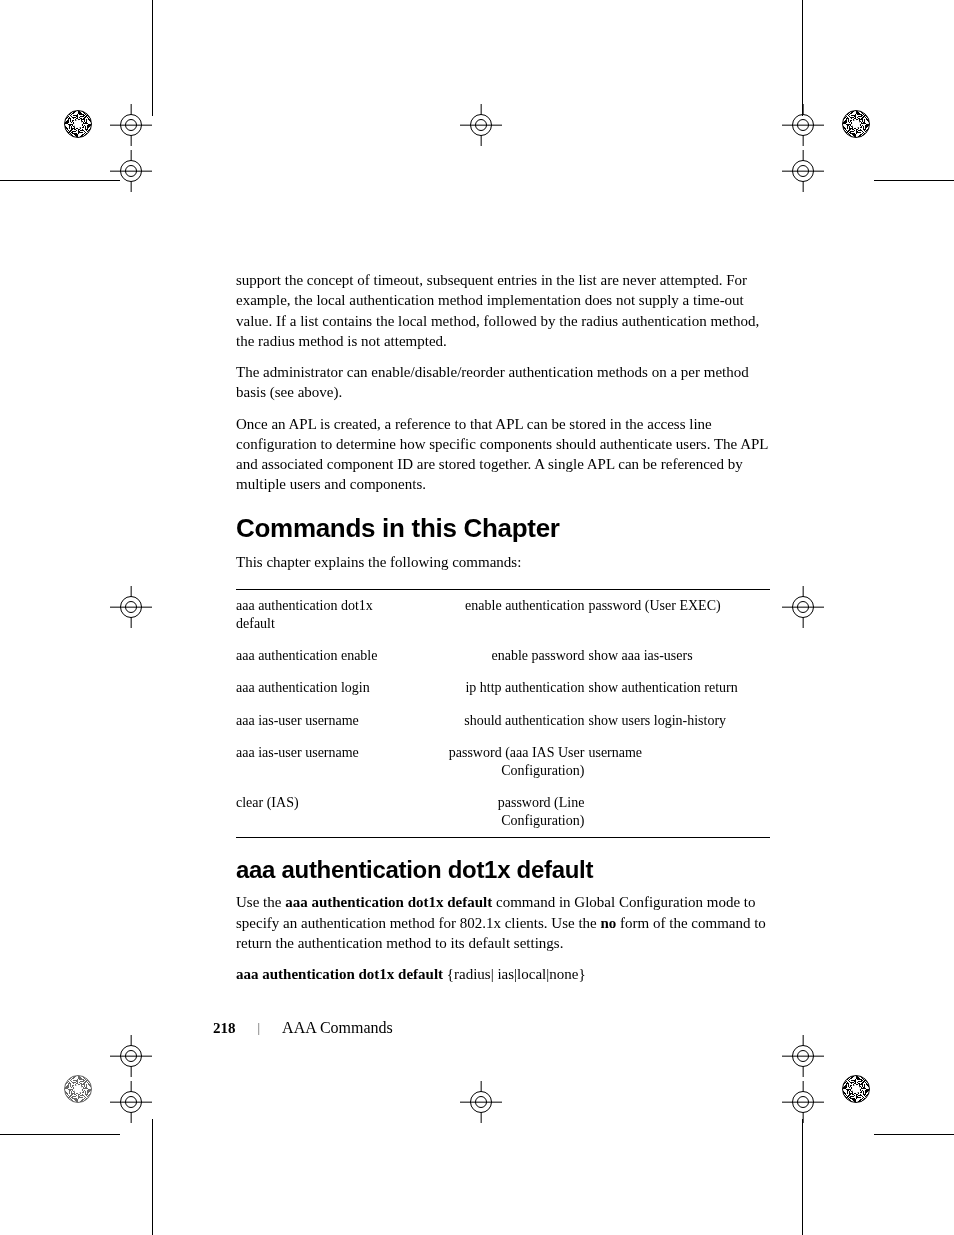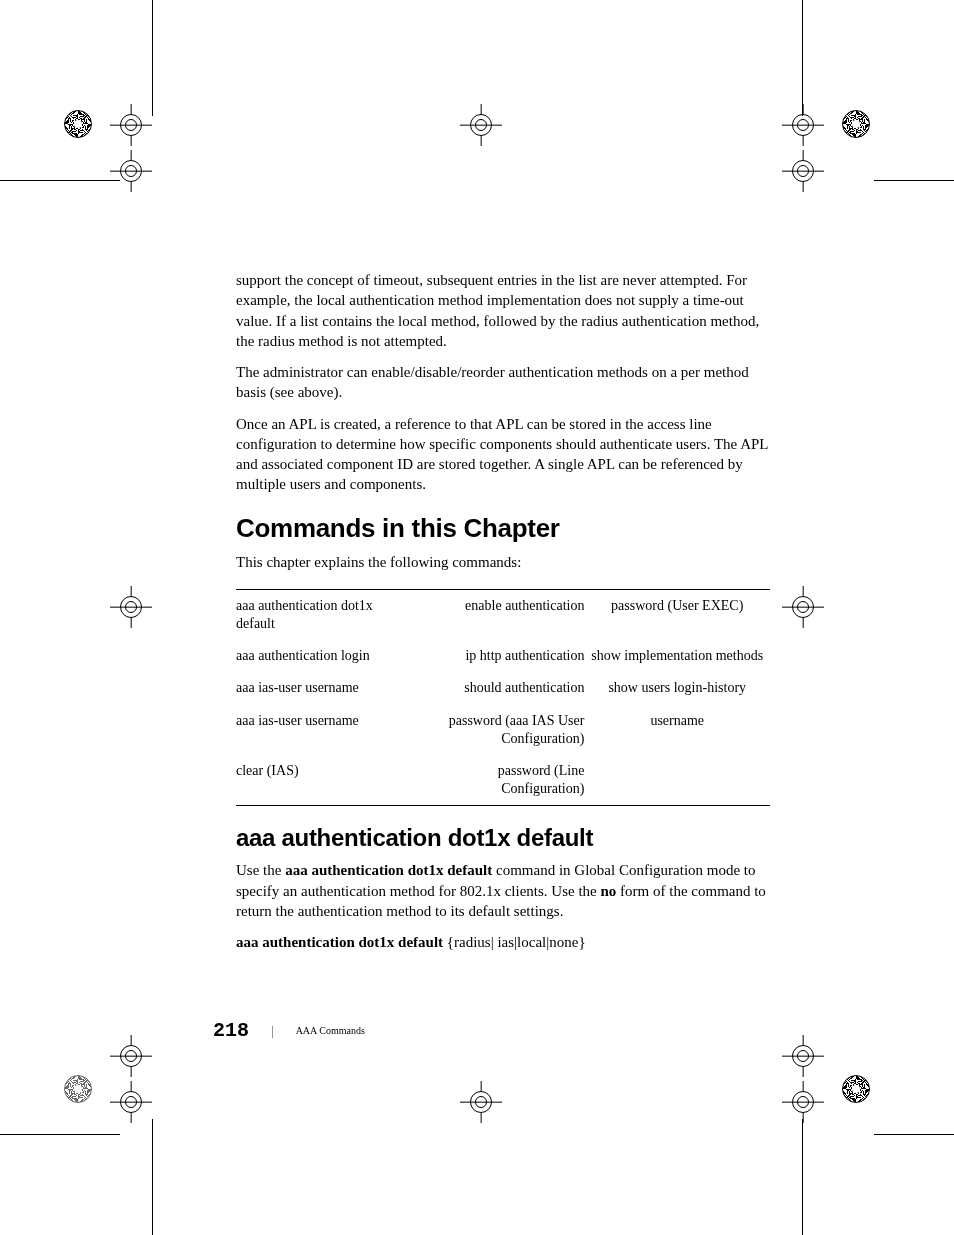--- a/index.html
+++ b/index.html
@@ -56,34 +56,34 @@
       border-bottom: 1px solid #000;
     }
     .cmd-table td {
       font-size: 14px;
       padding: 7px 4px 7px 0;
       vertical-align: top;
       line-height: 1.3;
     }
     .cmd-table td:nth-child(1) { width: 33%; }
     .cmd-table td:nth-child(2) { width: 33%; text-align: right; }
-    .cmd-table td:nth-child(3) { width: 34%; text-align: center; }
+    .cmd-table td:nth-child(3) { width: 34%; }
     .bold { font-weight: bold; }
     .footer {
       position: absolute;
       left: 213px;
       top: 1019px;
       font-size: 13px;
       display: flex;
       align-items: center;
       gap: 22px;
     }
-    .footer .pnum { font-weight: bold; font-family: Liberation Mono, monospace; font-size: 20px; }
+    .footer .pnum { font-weight: bold; font-family: Liberation Serif, serif; font-size: 15px; }
     .footer .sep { color: #555; font-size: 13px; }
-    .footer .chapter { font-size: 10px; }
+    .footer .chapter { font-size: 16px; }
     
     .cropmark {
       position: absolute;
       width: 110px;
       height: 110px;
     }
     .cm-tl { left: 72px; top: 80px; }
     .cm-tr { right: 62px; top: 80px; }
     .cm-ml { left: 72px; top: 562px; }
     .cm-mr { right: 62px; top: 562px; }
@@ -220,23 +220,28 @@
   <p class="para">This chapter explains the following commands:</p>
 
   <table class="cmd-table">
     <tbody id="cmd-tbody">
         <tr>
           <td>aaa authentication dot1x default</td>
           <td>enable authentication</td>
           <td>password (User EXEC)</td>
         </tr>
         <tr>
+          <td>aaa authentication enable</td>
+          <td>enable password</td>
+          <td>show aaa ias-users</td>
+        </tr>
+        <tr>
           <td>aaa authentication login</td>
           <td>ip http authentication</td>
-          <td>show implementation methods</td>
+          <td>show authentication return</td>
         </tr>
         <tr>
           <td>aaa ias-user username</td>
           <td>should authentication</td>
           <td>show users login-history</td>
         </tr>
         <tr>
           <td>aaa ias-user username</td>
           <td>password (aaa IAS User Configuration)</td>
           <td>username</td>

